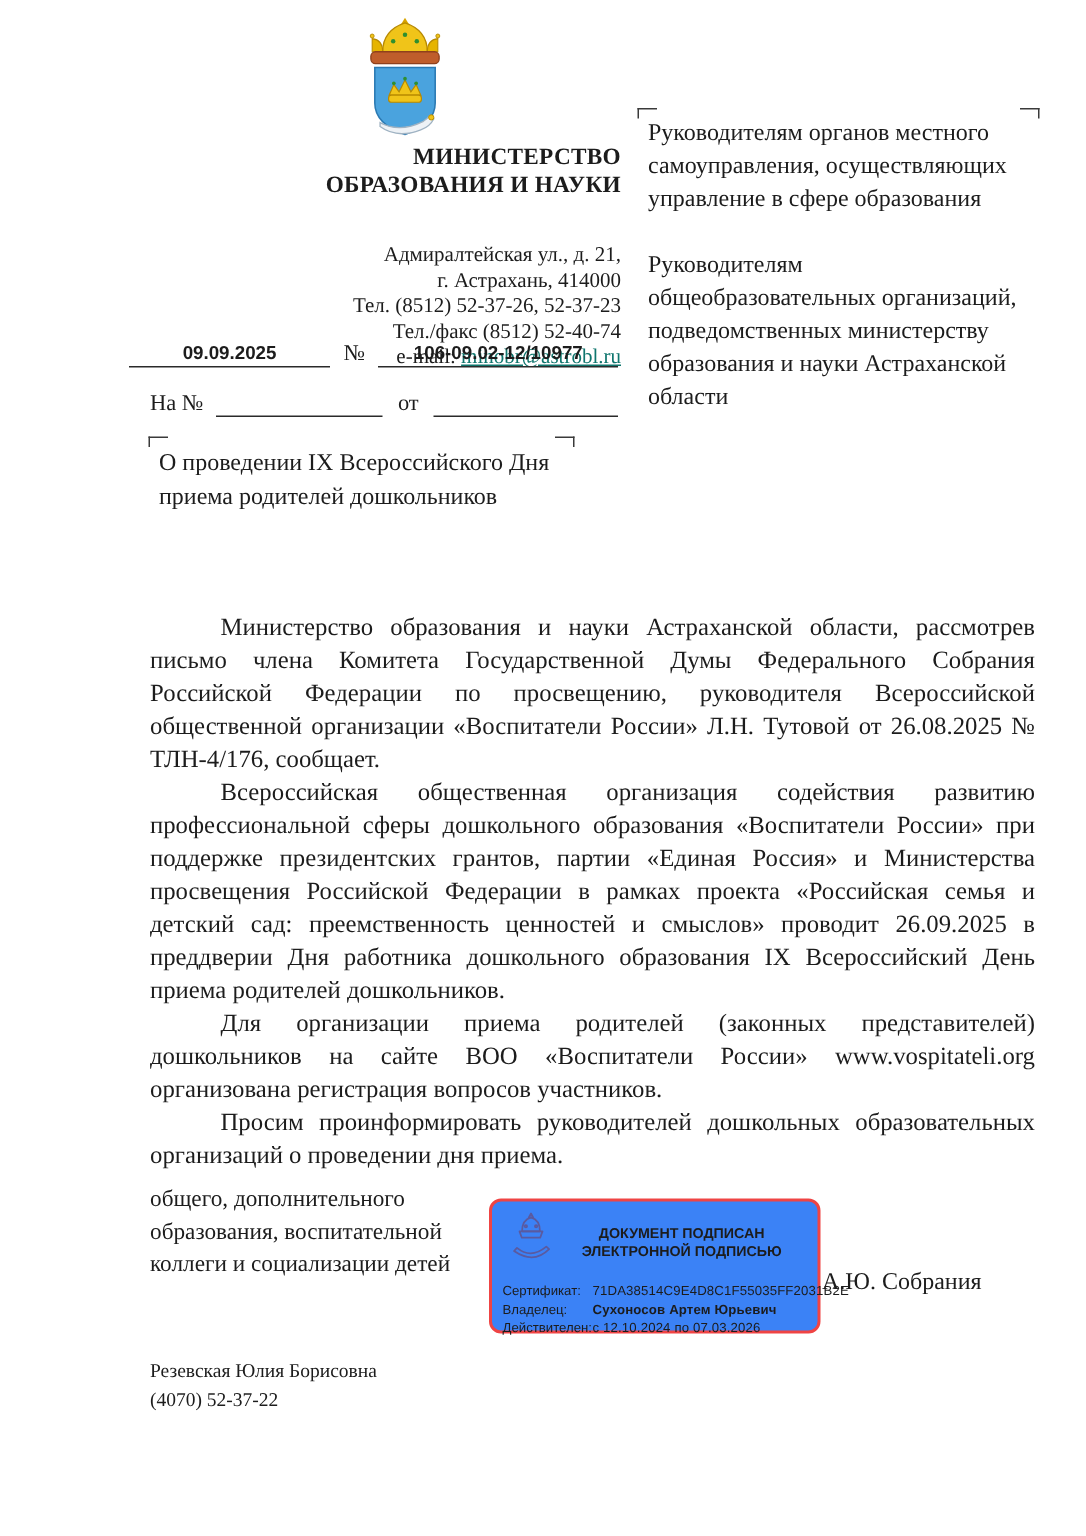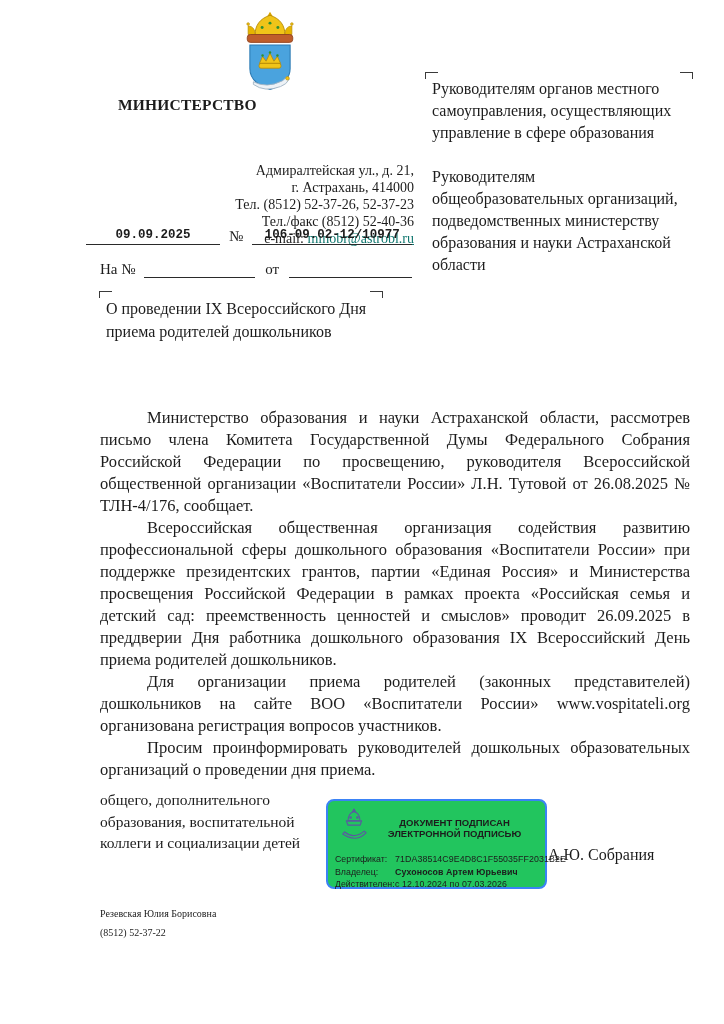--- a/index.html
+++ b/index.html
@@ -4,30 +4,30 @@
 <style>
   * { margin:0; padding:0; box-sizing:border-box; }
   html,body { background:#e8e8e8; }
   .page {
     position:relative; width:724px; height:1024px; margin:0 auto;
     background:#ffffff; color:#1c1c1c; overflow:hidden;
     font-family:"Liberation Serif","DejaVu Serif",serif;
   }
   
   .coat-wrap { position:absolute; left:222px; top:10px; width:96px; text-align:center; }
-  .ministry { position:absolute; left:118px; top:95px; width:296px; text-align:left;
+  .ministry { position:absolute; left:118px; top:95px; width:296px; text-align:right;
     font-weight:bold; font-size:15.5px; line-height:19px; letter-spacing:.2px;font-family:Liberation Serif, serif; }
   .addr { position:absolute; left:118px; top:162px; width:296px; text-align:right;
     font-size:14px; line-height:17px; }
   .email-link { text-decoration:underline; color:#0f766e; }
   
   .row-datenum { position:absolute; left:86px; top:228px; width:326px; display:flex; align-items:flex-end; }
   .row-reply   { position:absolute; left:100px; top:261px; width:312px; display:flex; align-items:flex-start; }
   .u-cell { border-bottom:1px solid #2a2a2a; text-align:center; padding-bottom:2px;
-    font-family:Liberation Mono, monospace; font-size:12.5px; font-weight:600; }
+    font-family:Liberation Sans, sans-serif; font-size:12.5px; font-weight:600; }
   .u-blank { border-bottom:1px solid #2a2a2a; height:17px; }
   .cell-date { flex:1.05; }
   .cell-num  { flex:1.25; }
   .sign-no { padding:0 9px; font-size:15px; }
   .lbl-inline { font-size:15px; padding-right:8px; }
   .lbl-mid { font-size:15px; padding:0 10px; }
   .b1 { flex:1; } .b2 { flex:1.1; }
   
   .recipient { position:absolute; left:432px; top:78px; width:254px;
     font-size:16px; line-height:22px; }
@@ -40,33 +40,33 @@
   
   .salutation { position:absolute; left:100px; top:379px; width:590px; text-align:center; font-size:16.5px; }
   .body-text { position:absolute; left:100px; top:407px; width:590px;
     font-size:16.5px; line-height:22px; text-align:justify; }
   .body-text p { margin:0; text-indent:47px; }
   
   .sig-title { position:absolute; left:100px; top:789px; width:270px;
     font-size:15.5px; line-height:21.5px; }
   .sig-name { position:absolute; left:548px; top:846px; font-size:16px; }
   .stamp { position:absolute; left:326px; top:799px; width:221px; height:90px;
-    background:#22c55e; border:2px solid #3b82f6; border-radius:8px; z-index:2;
+    background:#3b82f6; border:2px solid #ef4444; border-radius:8px; z-index:2;
     padding:5px 5px 4px 7px;
     font-family:"Liberation Sans","DejaVu Sans",sans-serif; }
   .stamp-top { display:flex; align-items:center; }
   .stamp-emblem { width:38px; flex:0 0 38px; text-align:center; }
   .stamp-title { flex:1; text-align:center; font-size:9.5px; font-weight:bold; line-height:11.5px; padding-right:4px; }
   .stamp-fields { margin-top:3px; }
   .stamp-row { display:flex; font-size:8.8px; line-height:12.5px; }
   .stamp-row .lab { flex:0 0 60px; }
   .stamp-row .val { flex:1; letter-spacing:.1px; }
   .stamp-row .val.bold { font-weight:bold; }
   
-  .footer { position:absolute; left:100px; top:904px; font-size:10px; line-height:19px; }
+  .footer { position:absolute; left:100px; top:904px; font-size:13px; line-height:19px; }
 </style>
 </head>
 <body>
 
 <div class="page">
 
   <div class="coat-wrap">
     <svg viewBox="0 0 100 112" width="88" height="98" xmlns="http://www.w3.org/2000/svg">
       <path d="M50 2 l3 5 h-6 z" fill="#d9a400"></path>
       <path d="M50 6 C38 10 33 18 33 28 L67 28 C67 18 62 10 50 6 Z" fill="#f0c419" stroke="#b78900" stroke-width="1"></path>
@@ -86,27 +86,28 @@
       <circle cx="41.5" cy="52" r="1.4" fill="#2f8f2f"></circle>
       <circle cx="50" cy="48.5" r="1.4" fill="#2f8f2f"></circle>
       <circle cx="58.5" cy="52" r="1.4" fill="#2f8f2f"></circle>
       <path d="M31 82 q15 8 33 -1 q3 -2 5 -4.5 l3 2.5 q-3 6 -10 8.5 q-18 7 -31 -2.5 z" fill="#eef2f6" stroke="#9fb2c2" stroke-width="1"></path>
       <circle cx="70" cy="78" r="2" fill="#f0c419" stroke="#b78900" stroke-width="0.7"></circle>
     </svg>
   </div>
 
   <div class="ministry">
     <div>МИНИСТЕРСТВО</div>
+    <div>ОБРАЗОВАНИЯ И НАУКИ</div>
   </div>
 
   <div class="addr">
     <div>Адмиралтейская ул., д. 21,</div>
     <div>г. Астрахань, 414000</div>
     <div>Тел. (8512) 52-37-26, 52-37-23</div>
-    <div>Тел./факс (8512) 52-40-36</div>
+    <div>Тел./факс (8512) 52-40-74</div>
     <div>
       <span>e-mail:</span>
       <span class="email-link">minobr@astrobl.ru</span>
     </div>
   </div>
 
   <div class="row-datenum">
     <div class="u-cell cell-date">09.09.2025</div>
     <div class="sign-no">№</div>
     <div class="u-cell cell-num">106-09.02-12/10977</div>
@@ -178,16 +179,16 @@
         <span class="lab">Действителен:</span>
         <span class="val">с 12.10.2024 по 07.03.2026</span>
       </div>
     </div>
   </div>
 
   <div class="sig-name">А.Ю. Собрания</div>
 
   <div class="footer">
     <div>Резевская Юлия Борисовна</div>
-    <div>(8512) 52-37-22</div>
+    <div>(4070) 52-37-22</div>
   </div>
 
 </div>
 
 </body></html>

